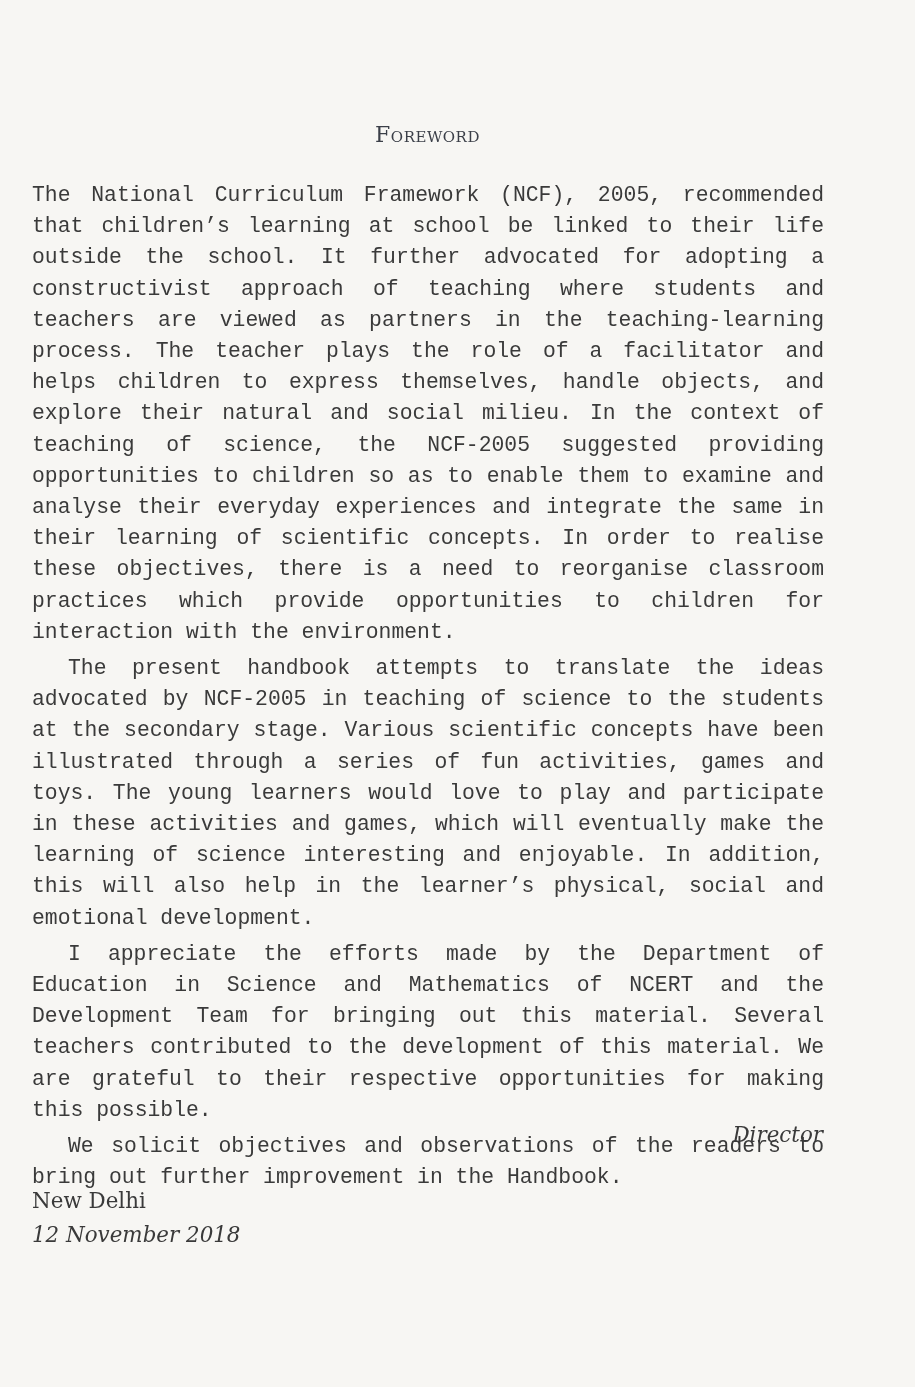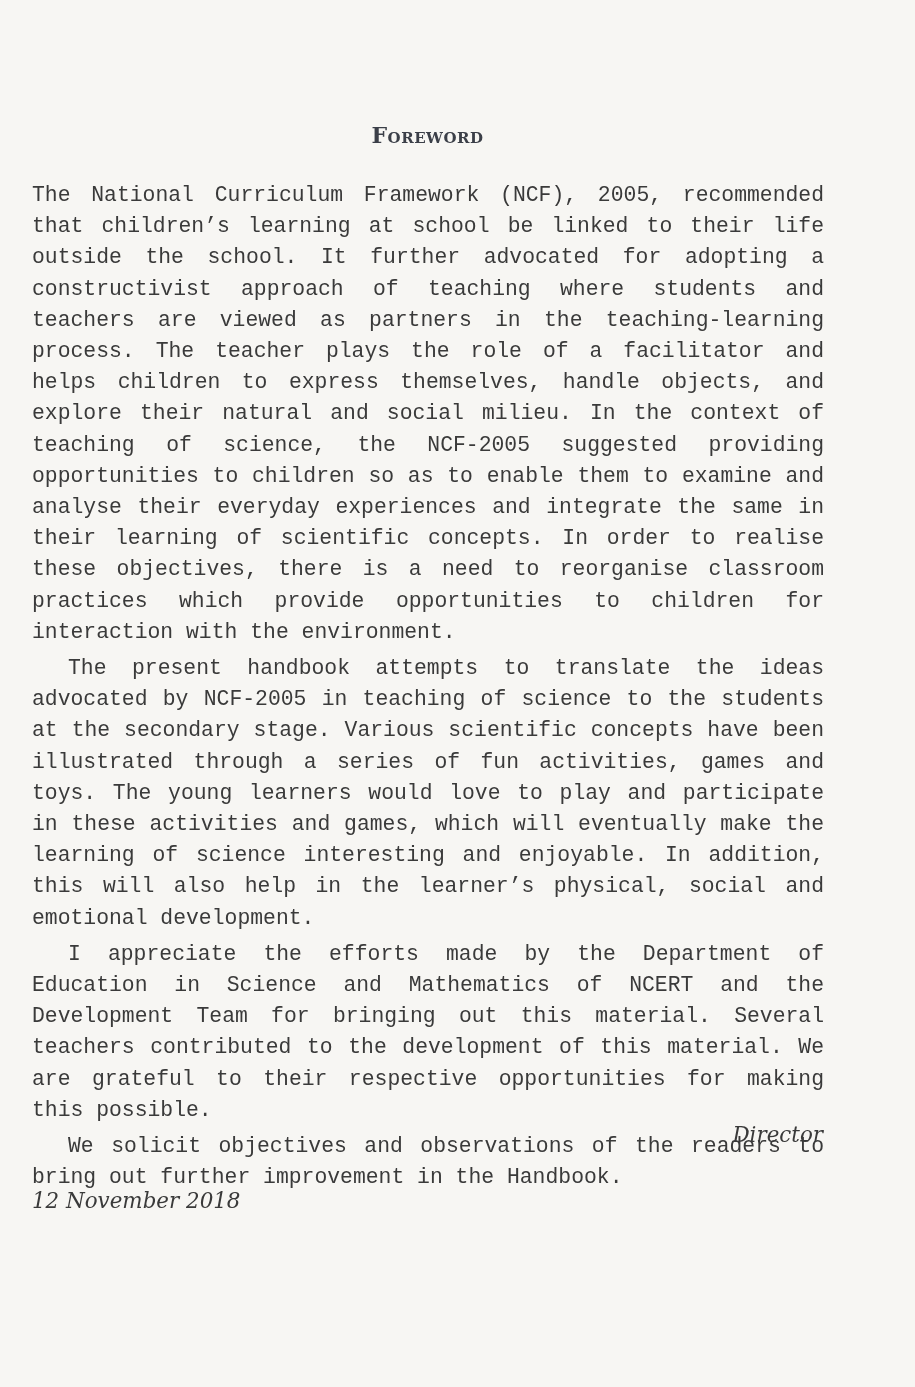--- a/index.html
+++ b/index.html
@@ -7,21 +7,21 @@
       width: 915px; height: 1387px;
       background: #f7f6f3;
       position: relative; overflow: hidden;
       font-family: "DejaVu Serif", "Liberation Serif", serif;
       color: #3a3a3a;
     }
     .title {
       position: absolute; left: 0; width: 855px; top: 122px;
       text-align: center;
       font-family: "DejaVu Serif", serif;
-      font-weight: bold; font-size: 22px; letter-spacing: 0.5px;
+      font-weight: normal; font-size: 22px; letter-spacing: 0.5px;
       color: #3b3f48;
       font-variant: small-caps;
     }
     .body-text {
       position: absolute; left: 32px; width: 792px; top: 180px;
       font-size: 21.4px; line-height: 31.2px;
       text-align: justify;
     }
     .body-text p { margin: 0 0 5px 0; text-indent: 36px; font-family: Liberation Mono, monospace; }
     .body-text p:first-child { text-indent: 0; }
@@ -47,14 +47,15 @@
   <p>The present handbook attempts to translate the ideas advocated by NCF-2005 in teaching of science to the students at the secondary stage. Various scientific concepts have been illustrated through a series of fun activities, games and toys. The young learners would love to play and participate in these activities and games, which will eventually make the learning of science interesting and enjoyable. In addition, this will also help in the learner’s physical, social and emotional development.</p>
   <p>I appreciate the efforts made by the Department of Education in Science and Mathematics of NCERT and the Development Team for bringing out this material. Several teachers contributed to the development of this material. We are grateful to their respective opportunities for making this possible.</p>
   <p>We solicit objectives and observations of the readers to bring out further improvement in the Handbook.</p>
 </div>
 
 <div class="sig">
   <div class="role">Director</div>
 </div>
 
 <div class="place">
+  <div>New Delhi</div>
   <div class="date">12 November 2018</div>
 </div>
 
 </body></html>

